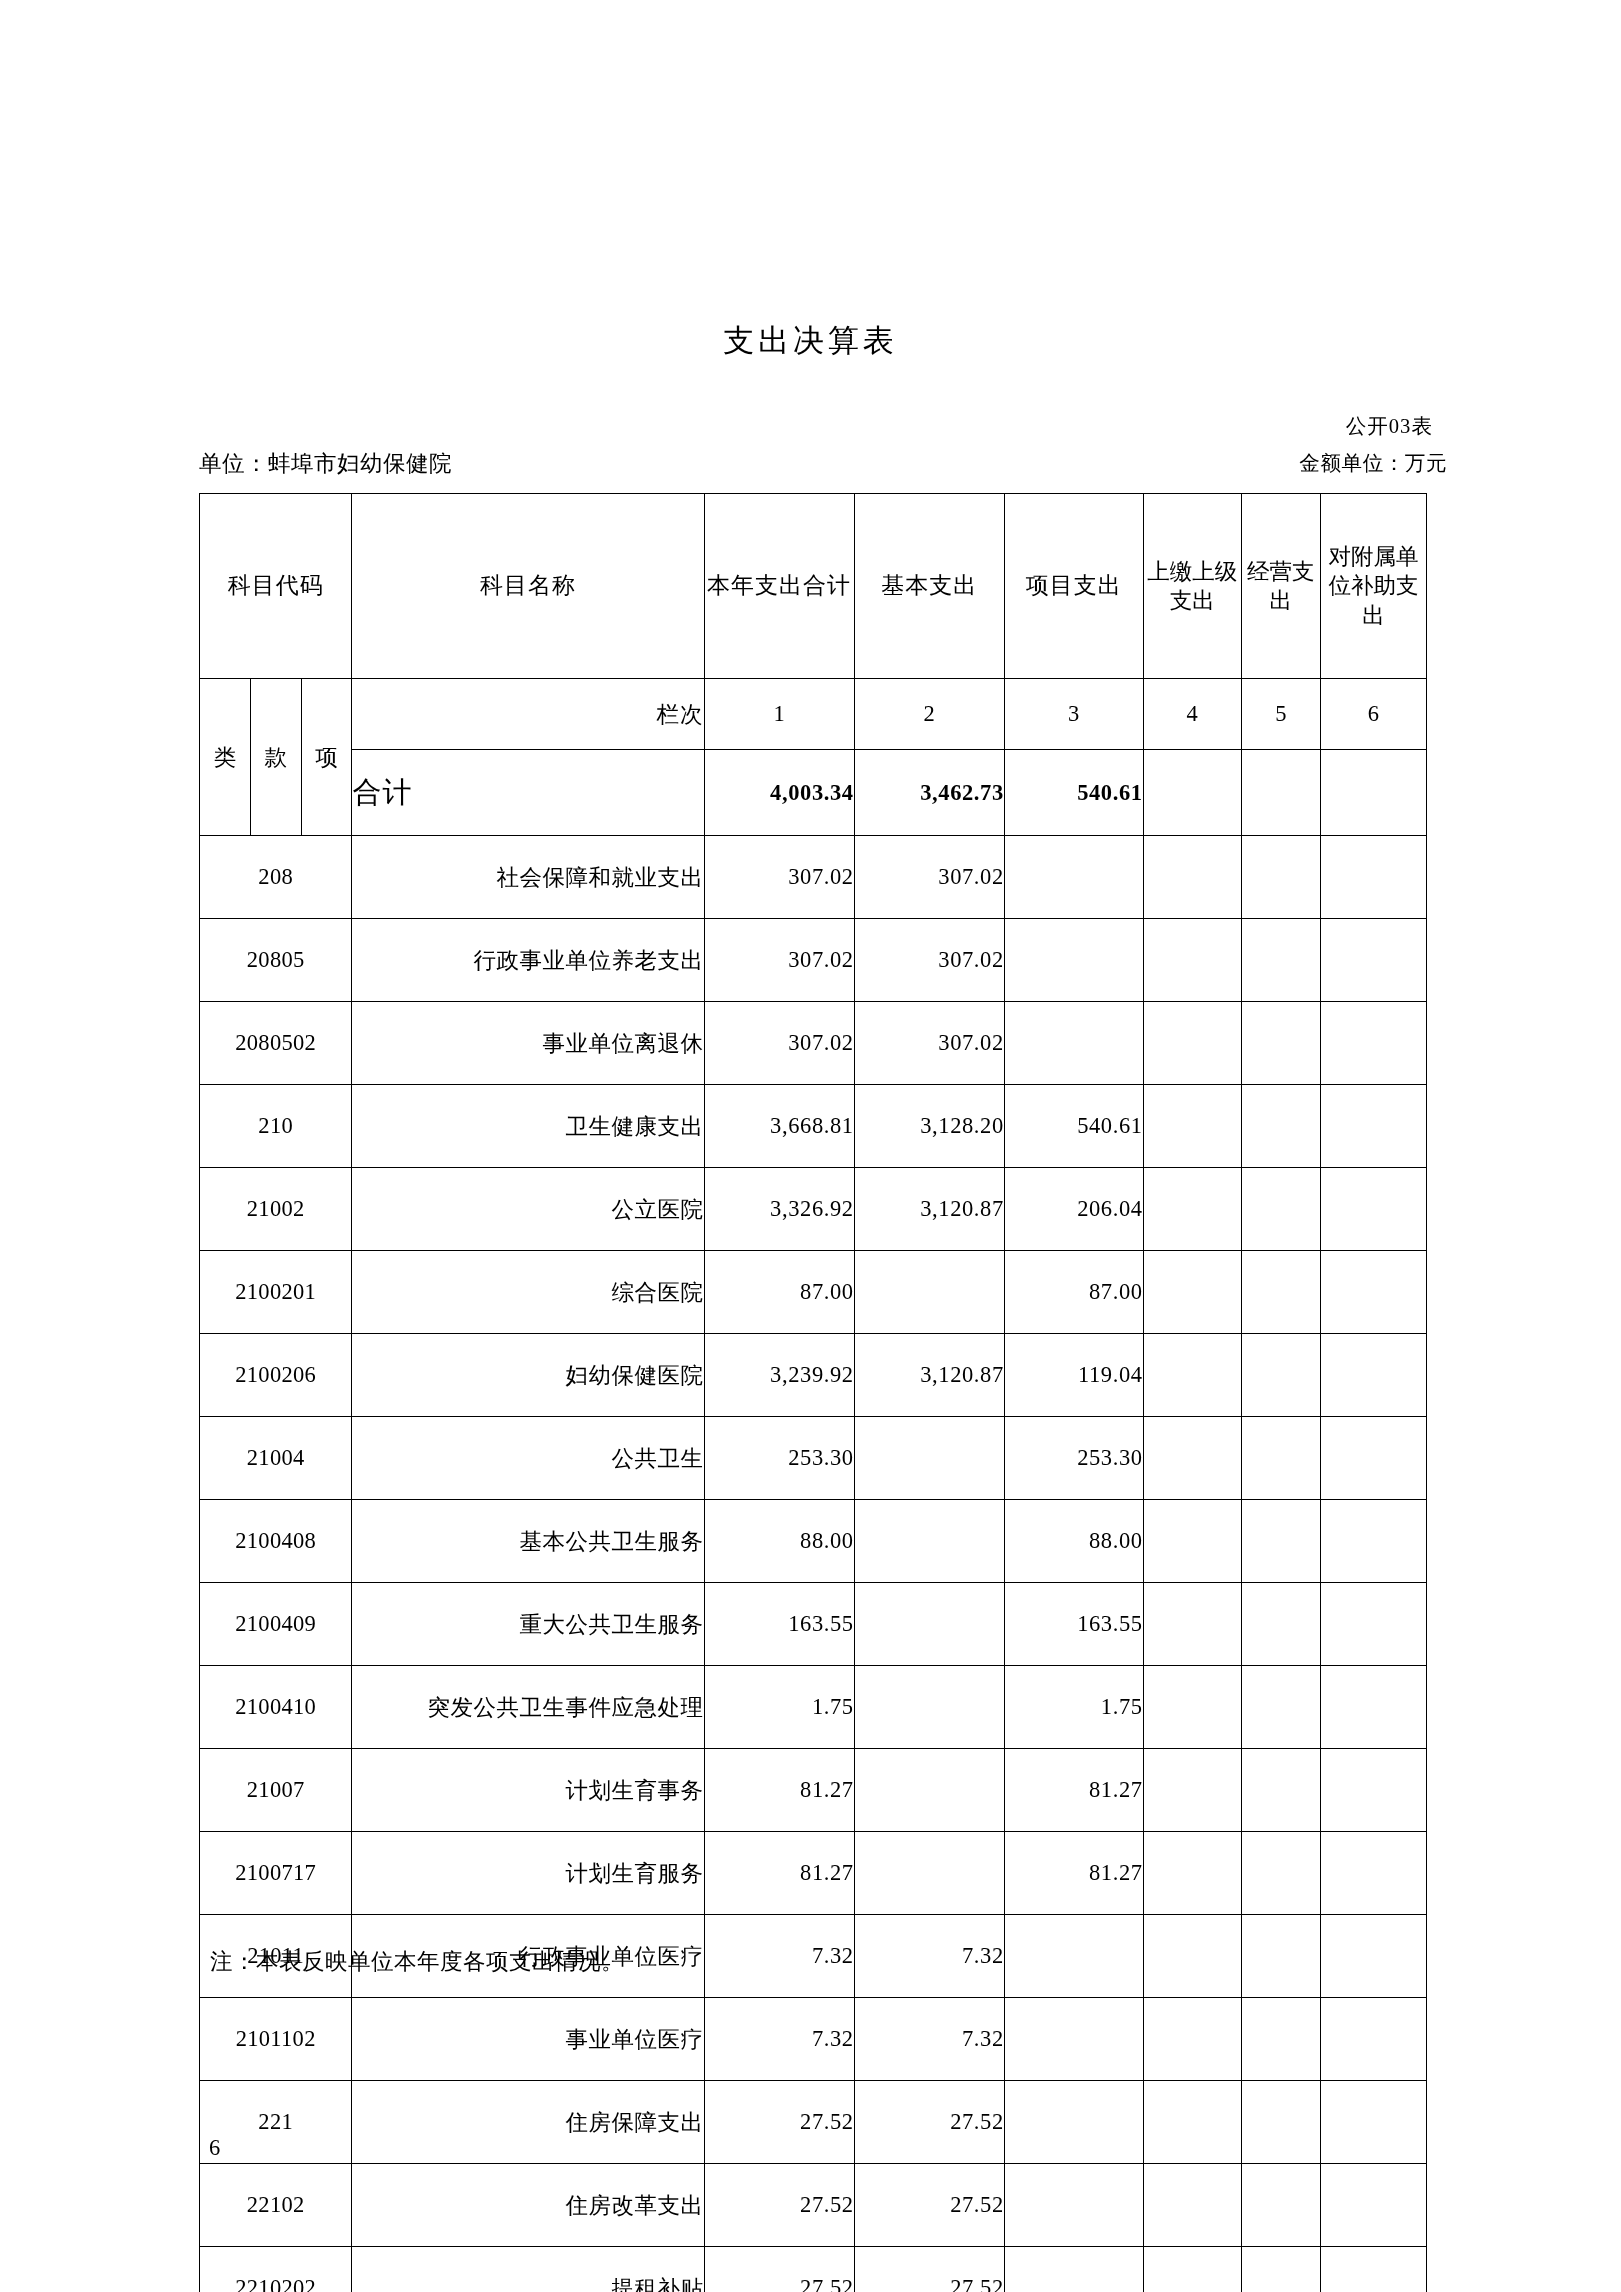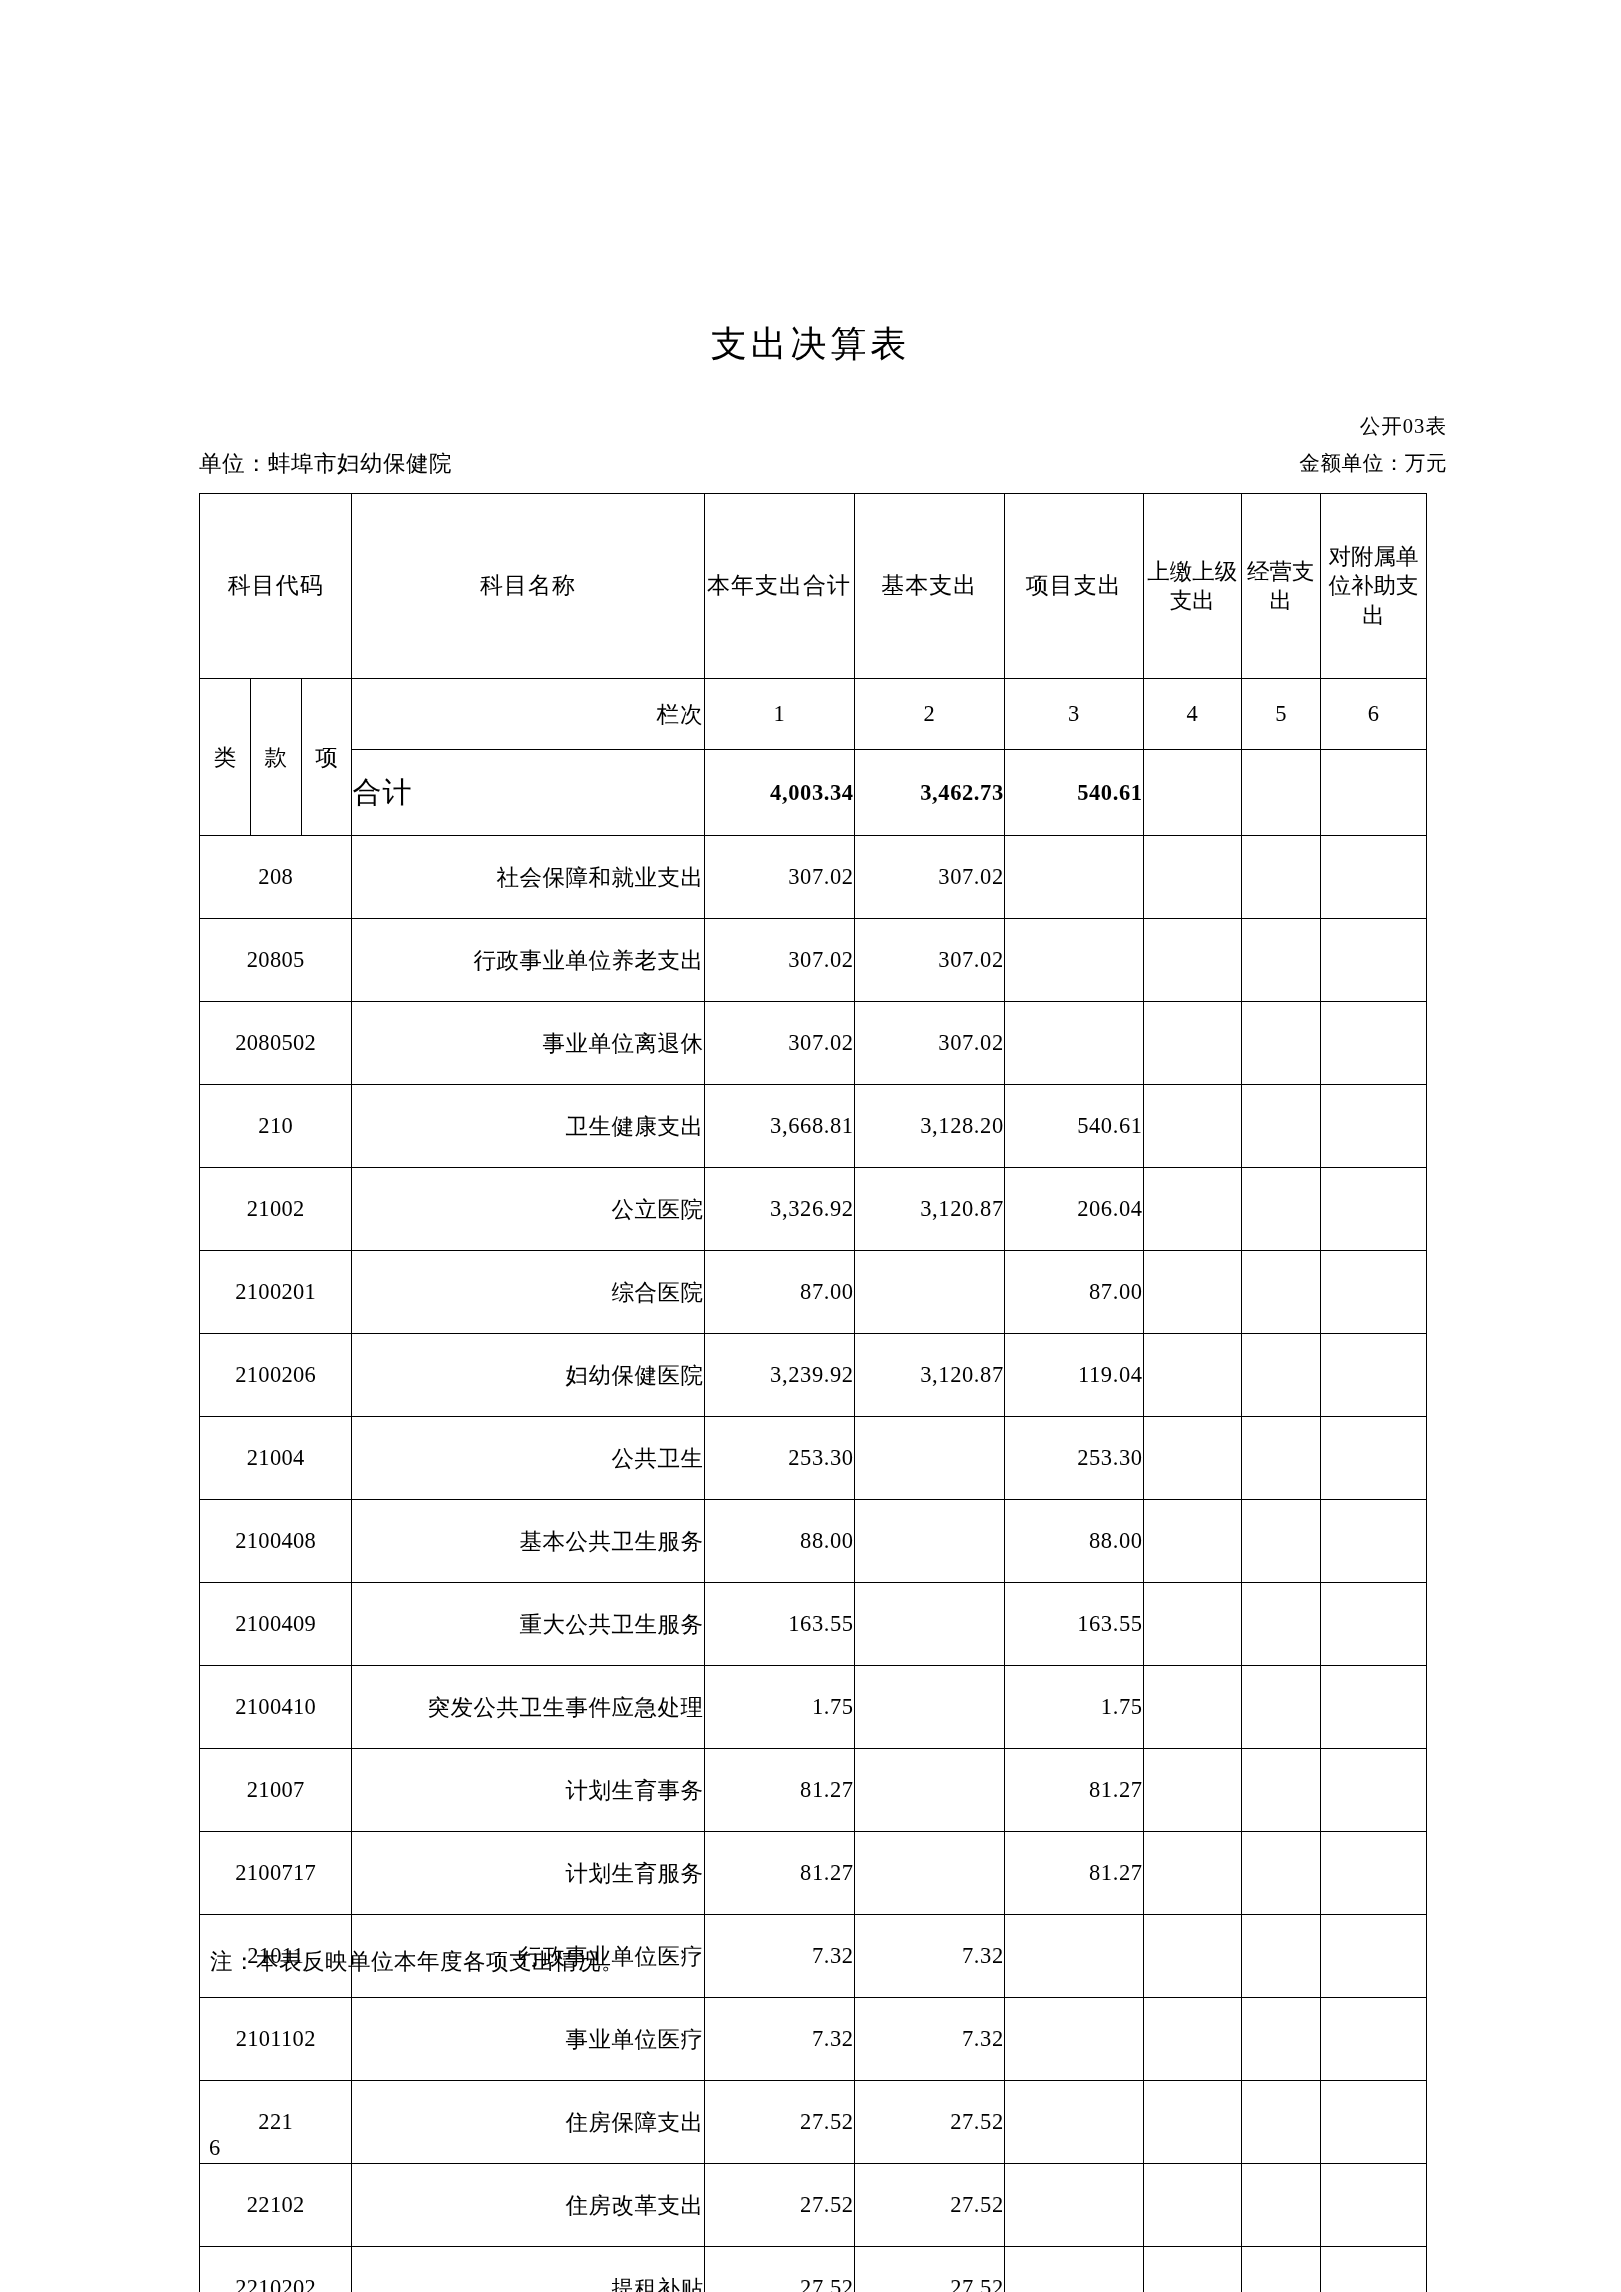--- a/index.html
+++ b/index.html
@@ -21,28 +21,28 @@
     top: 0;
     width: 1621px;
     height: 2293px;
   }
   .doc-title {
     position: absolute;
     left: 0;
     top: 320px;
     width: 1621px;
     text-align: center;
-    font-size: 36px;
+    font-size: 31px;
     letter-spacing: 3.9px;
     font-family: "Liberation Serif", "DejaVu Serif", serif;
     font-weight: normal;
   }
   .form-code {
     position: absolute;
-    right: 174px;
+    right: 188px;
     top: 412px;
     font-size: 20.6px;
     letter-spacing: 1px;
   }
   .meta-left {
     position: absolute;
     left: 199px;
     top: 448px;
     font-size: 22.5px;
     letter-spacing: 0.5px;

